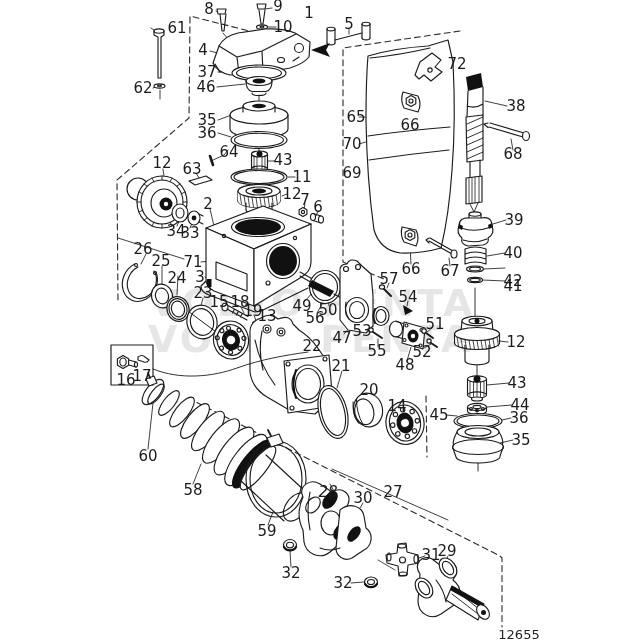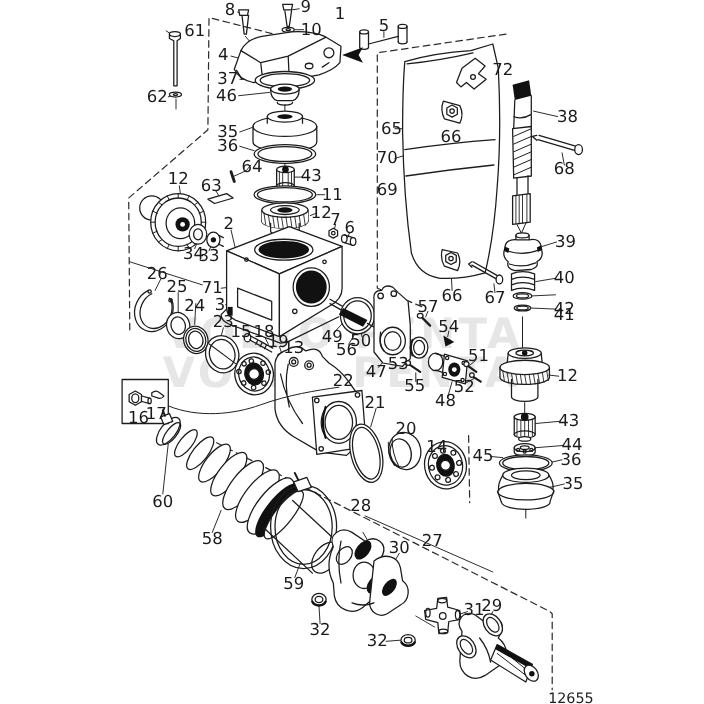--- a/index.html
+++ b/index.html
@@ -518,21 +518,21 @@
       <span class="part-label" style="left: 240px; top: 302px;">18</span>
       <span class="part-label" style="left: 253px; top: 311px;">19</span>
       <span class="part-label" style="left: 369px; top: 390px;">20</span>
       <span class="part-label" style="left: 341px; top: 366px;">21</span>
       <span class="part-label" style="left: 312px; top: 346px;">22</span>
       <span class="part-label" style="left: 203px; top: 293px;">23</span>
       <span class="part-label" style="left: 177px; top: 278px;">24</span>
       <span class="part-label" style="left: 161px; top: 261px;">25</span>
       <span class="part-label" style="left: 143px; top: 249px;">26</span>
       <span class="part-label" style="left: 393px; top: 492px;">27</span>
-      <span class="part-label" style="left: 328px; top: 460px;">28</span>
+      <span class="part-label" style="left: 328px; top: 492px; font-style: italic;">28</span>
       <span class="part-label" style="left: 447px; top: 551px;">29</span>
       <span class="part-label" style="left: 363px; top: 498px;">30</span>
       <span class="part-label" style="left: 431px; top: 555px;">31</span>
       <span class="part-label" style="left: 291px; top: 573px;">32</span>
       <span class="part-label" style="left: 343px; top: 583px;">32</span>
       <span class="part-label" style="left: 190px; top: 233px;">33</span>
       <span class="part-label" style="left: 176px; top: 231px;">34</span>
       <span class="part-label" style="left: 207px; top: 120px;">35</span>
       <span class="part-label" style="left: 521px; top: 440px;">35</span>
       <span class="part-label" style="left: 207px; top: 133px;">36</span>

